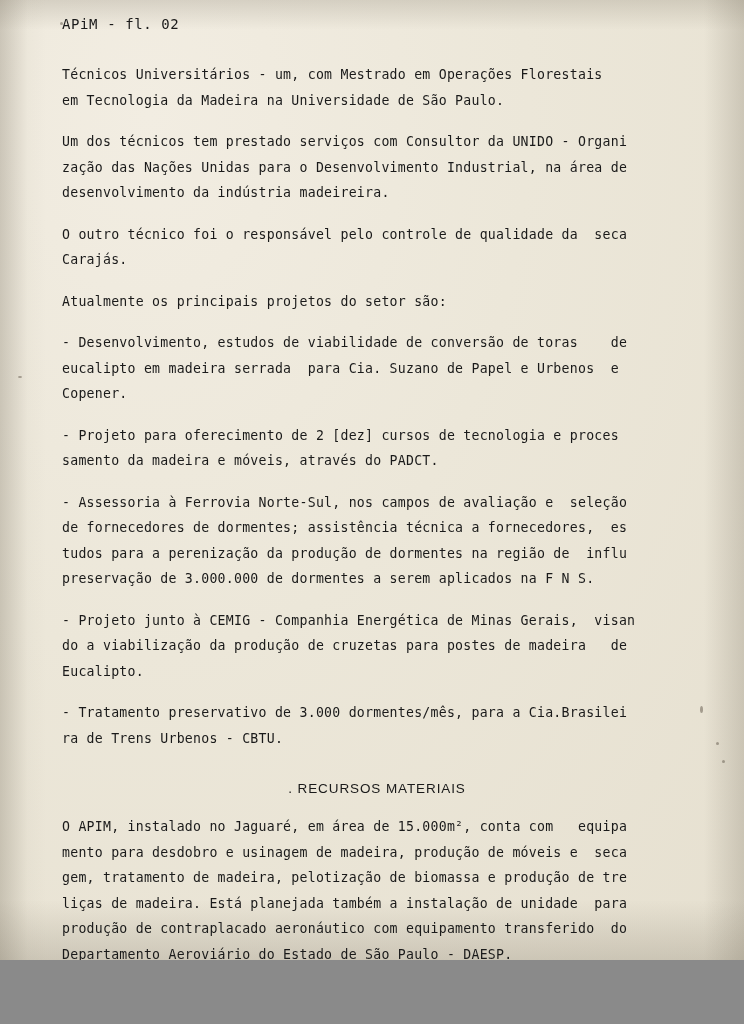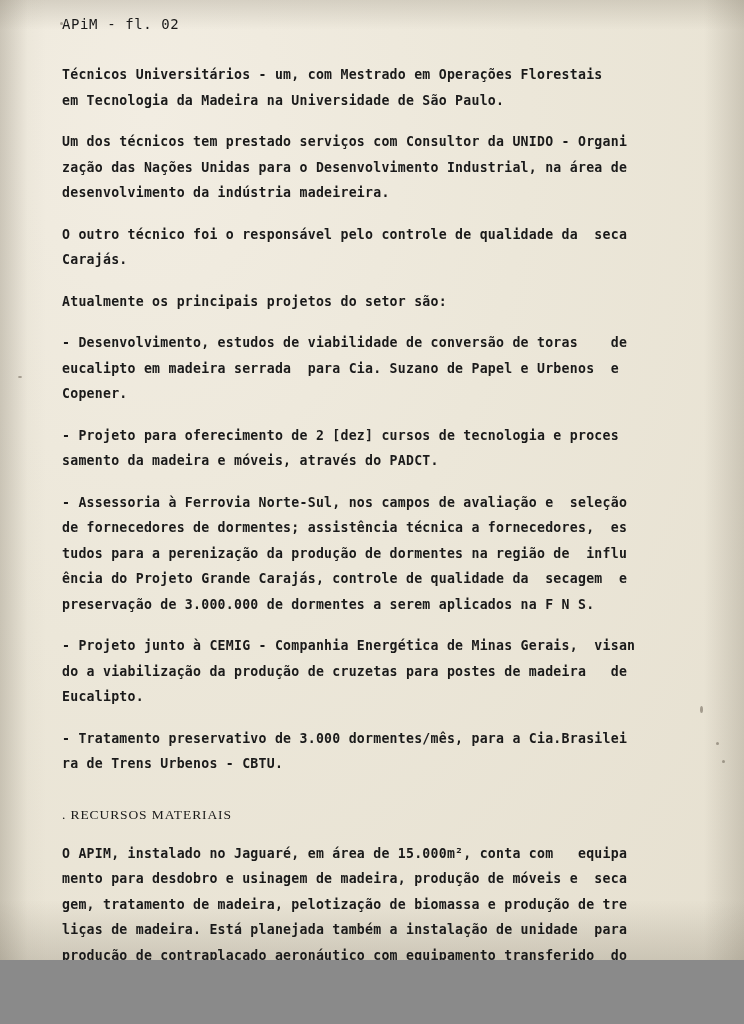--- a/index.html
+++ b/index.html
@@ -59,29 +59,29 @@
     font-family: "DejaVu Sans Mono", monospace;
     color: #1a1a1a;
   }
   .header {
     font-size: 14px;
     letter-spacing: 0.6px;
     margin-bottom: 30px;
     white-space: pre;
   }
   .section-title {
-    font-family: Liberation Serif, serif;
+    font-family: Liberation Sans, sans-serif;
     font-size: 13.5px;
     letter-spacing: 0.9px;
     margin: 30px 0 18px 0;
     white-space: pre;
+    text-align: center;
   }
   .blk {
     margin-bottom: 16px;
-    font-weight: bold;
   }
   .line {
     font-size: 13.2px;
     line-height: 25.5px;
     letter-spacing: 0.25px;
     white-space: pre;
   }
   
   .speck {
     position: absolute;
@@ -139,21 +139,20 @@
 
     <div class="blk">
       <div class="line">- Projeto para oferecimento de 2 [dez] cursos de tecnologia e proces</div>
       <div class="line">samento da madeira e móveis, através do PADCT.</div>
     </div>
 
     <div class="blk">
       <div class="line">- Assessoria à Ferrovia Norte-Sul, nos campos de avaliação e  seleção</div>
       <div class="line">de fornecedores de dormentes; assistência técnica a fornecedores,  es</div>
       <div class="line">tudos para a perenização da produção de dormentes na região de  influ</div>
-      <div class="line">ência do Projeto Grande Carajás, controle de qualidade da  secagem  e</div>
       <div class="line">preservação de 3.000.000 de dormentes a serem aplicados na F N S.</div>
     </div>
 
     <div class="blk">
       <div class="line">- Projeto junto à CEMIG - Companhia Energética de Minas Gerais,  visan</div>
       <div class="line">do a viabilização da produção de cruzetas para postes de madeira   de</div>
       <div class="line">Eucalipto.</div>
     </div>
 
     <div class="blk">

